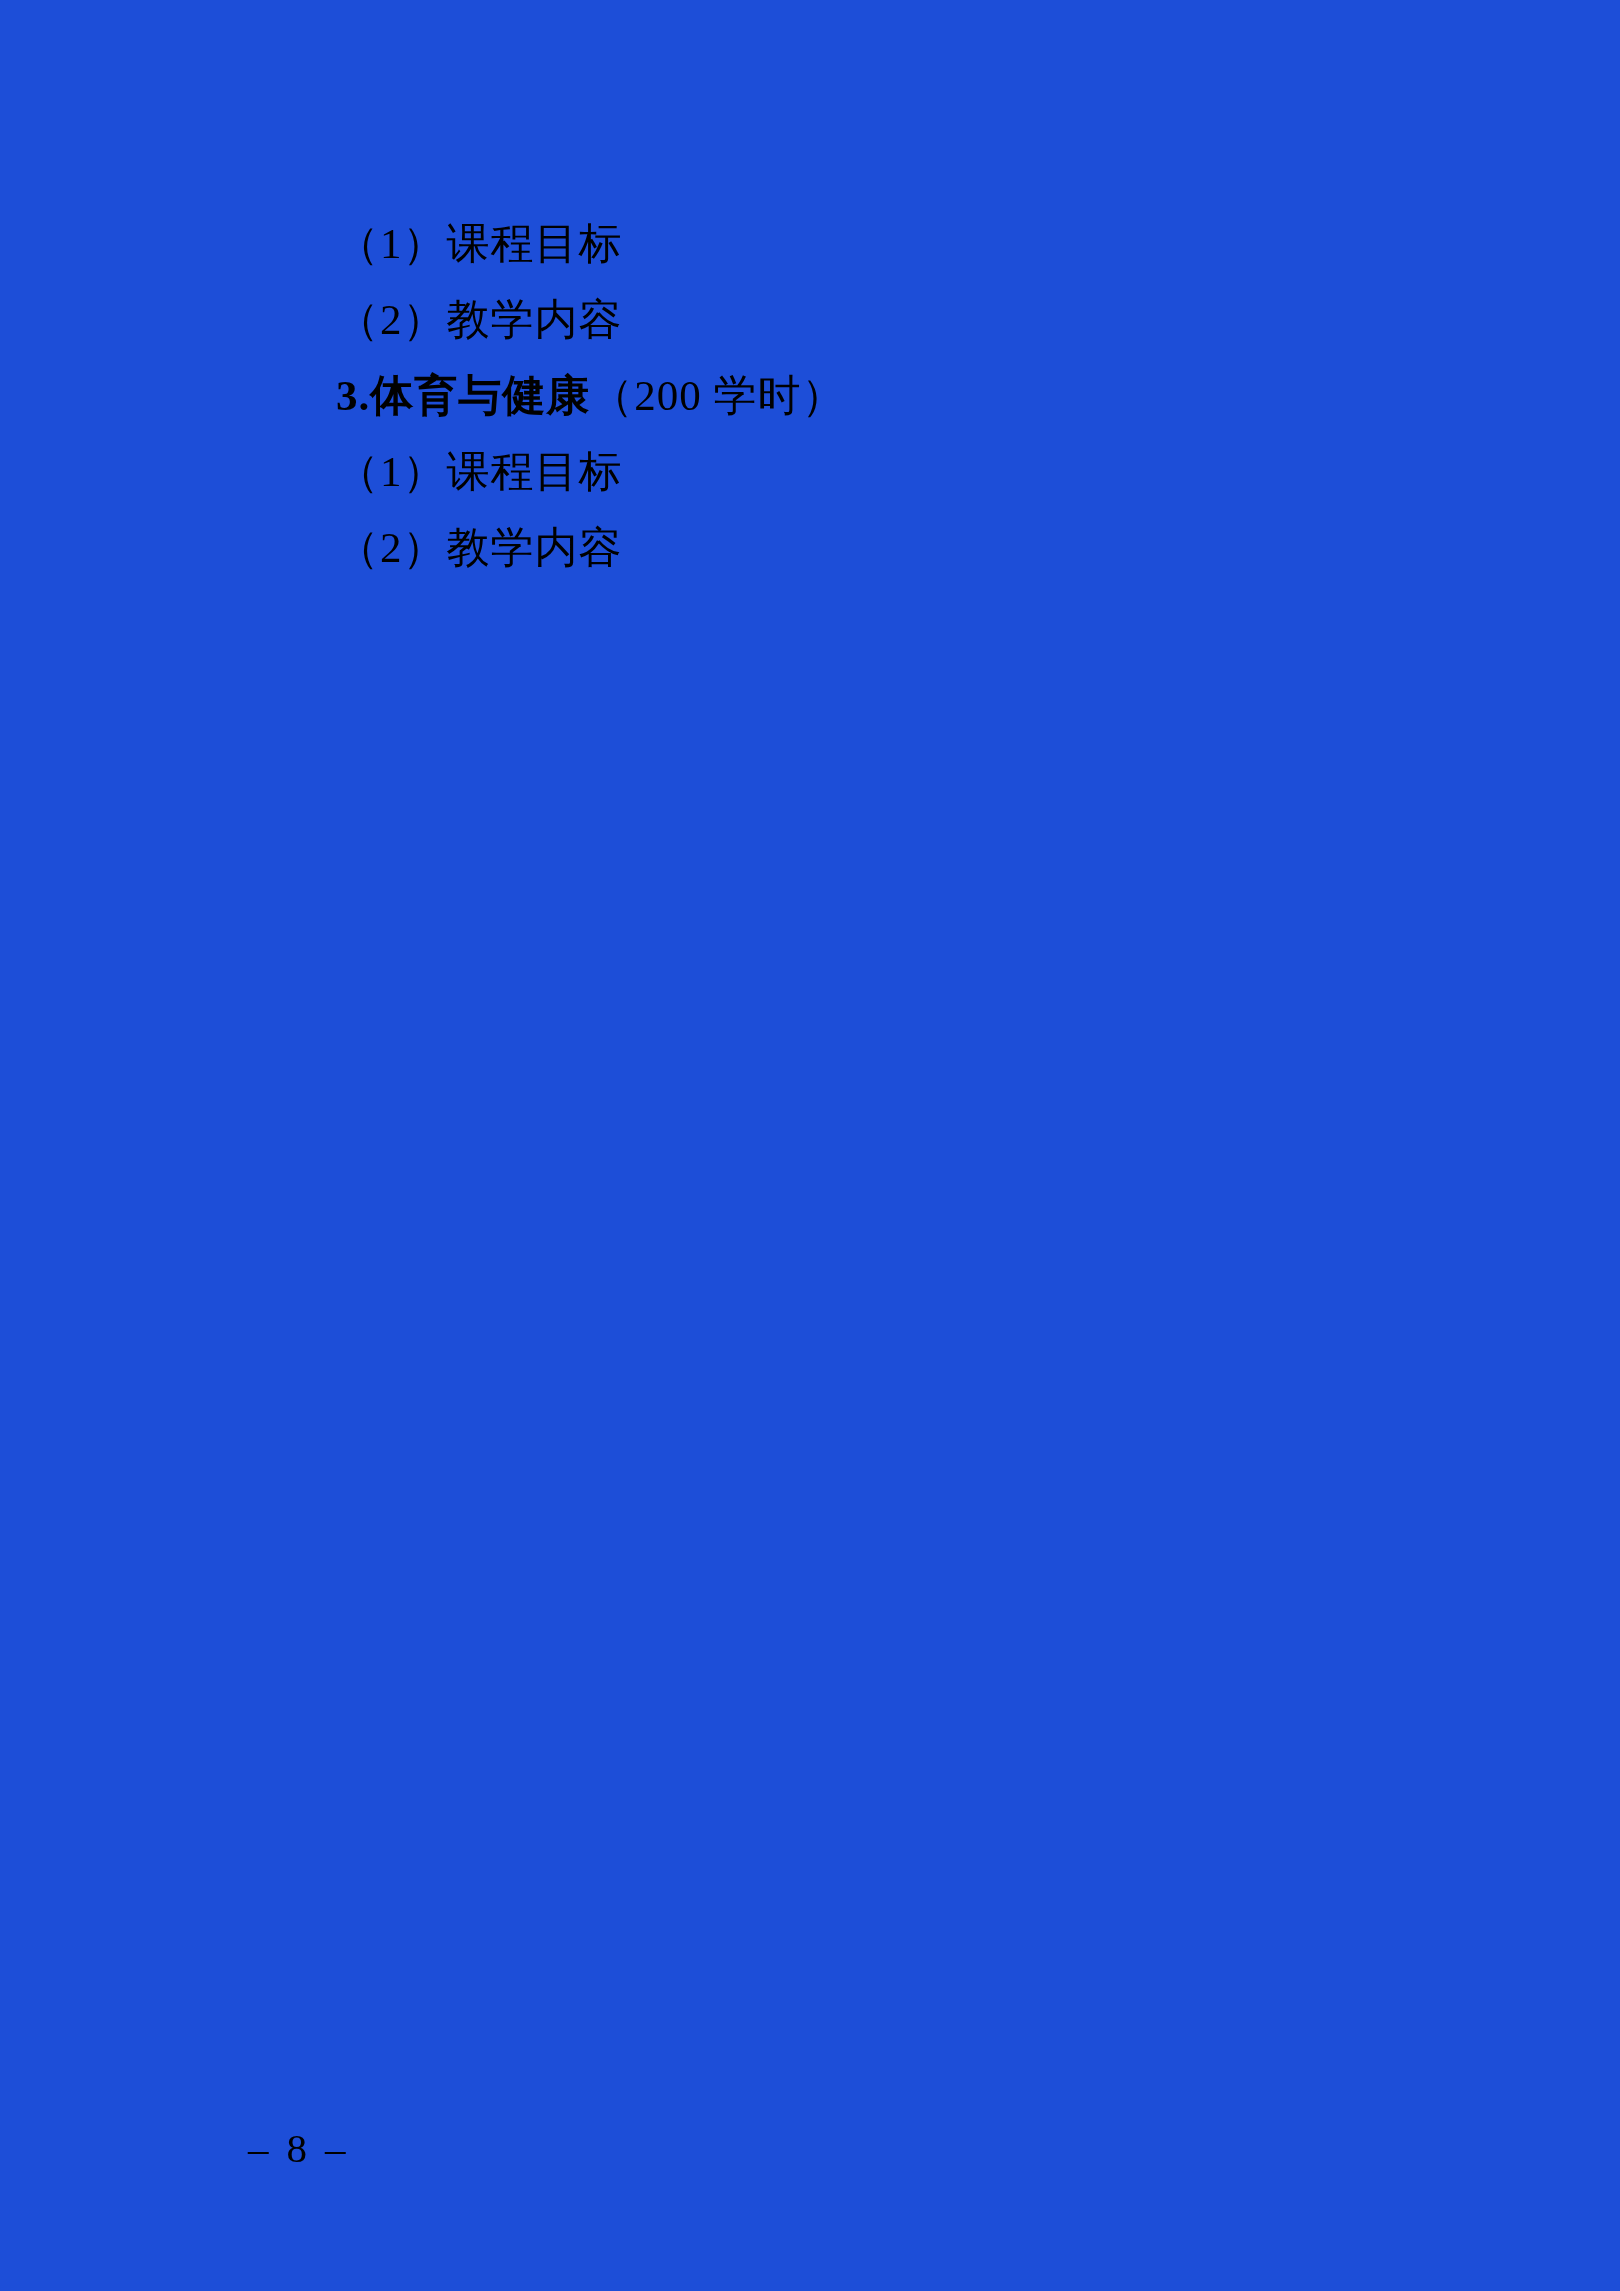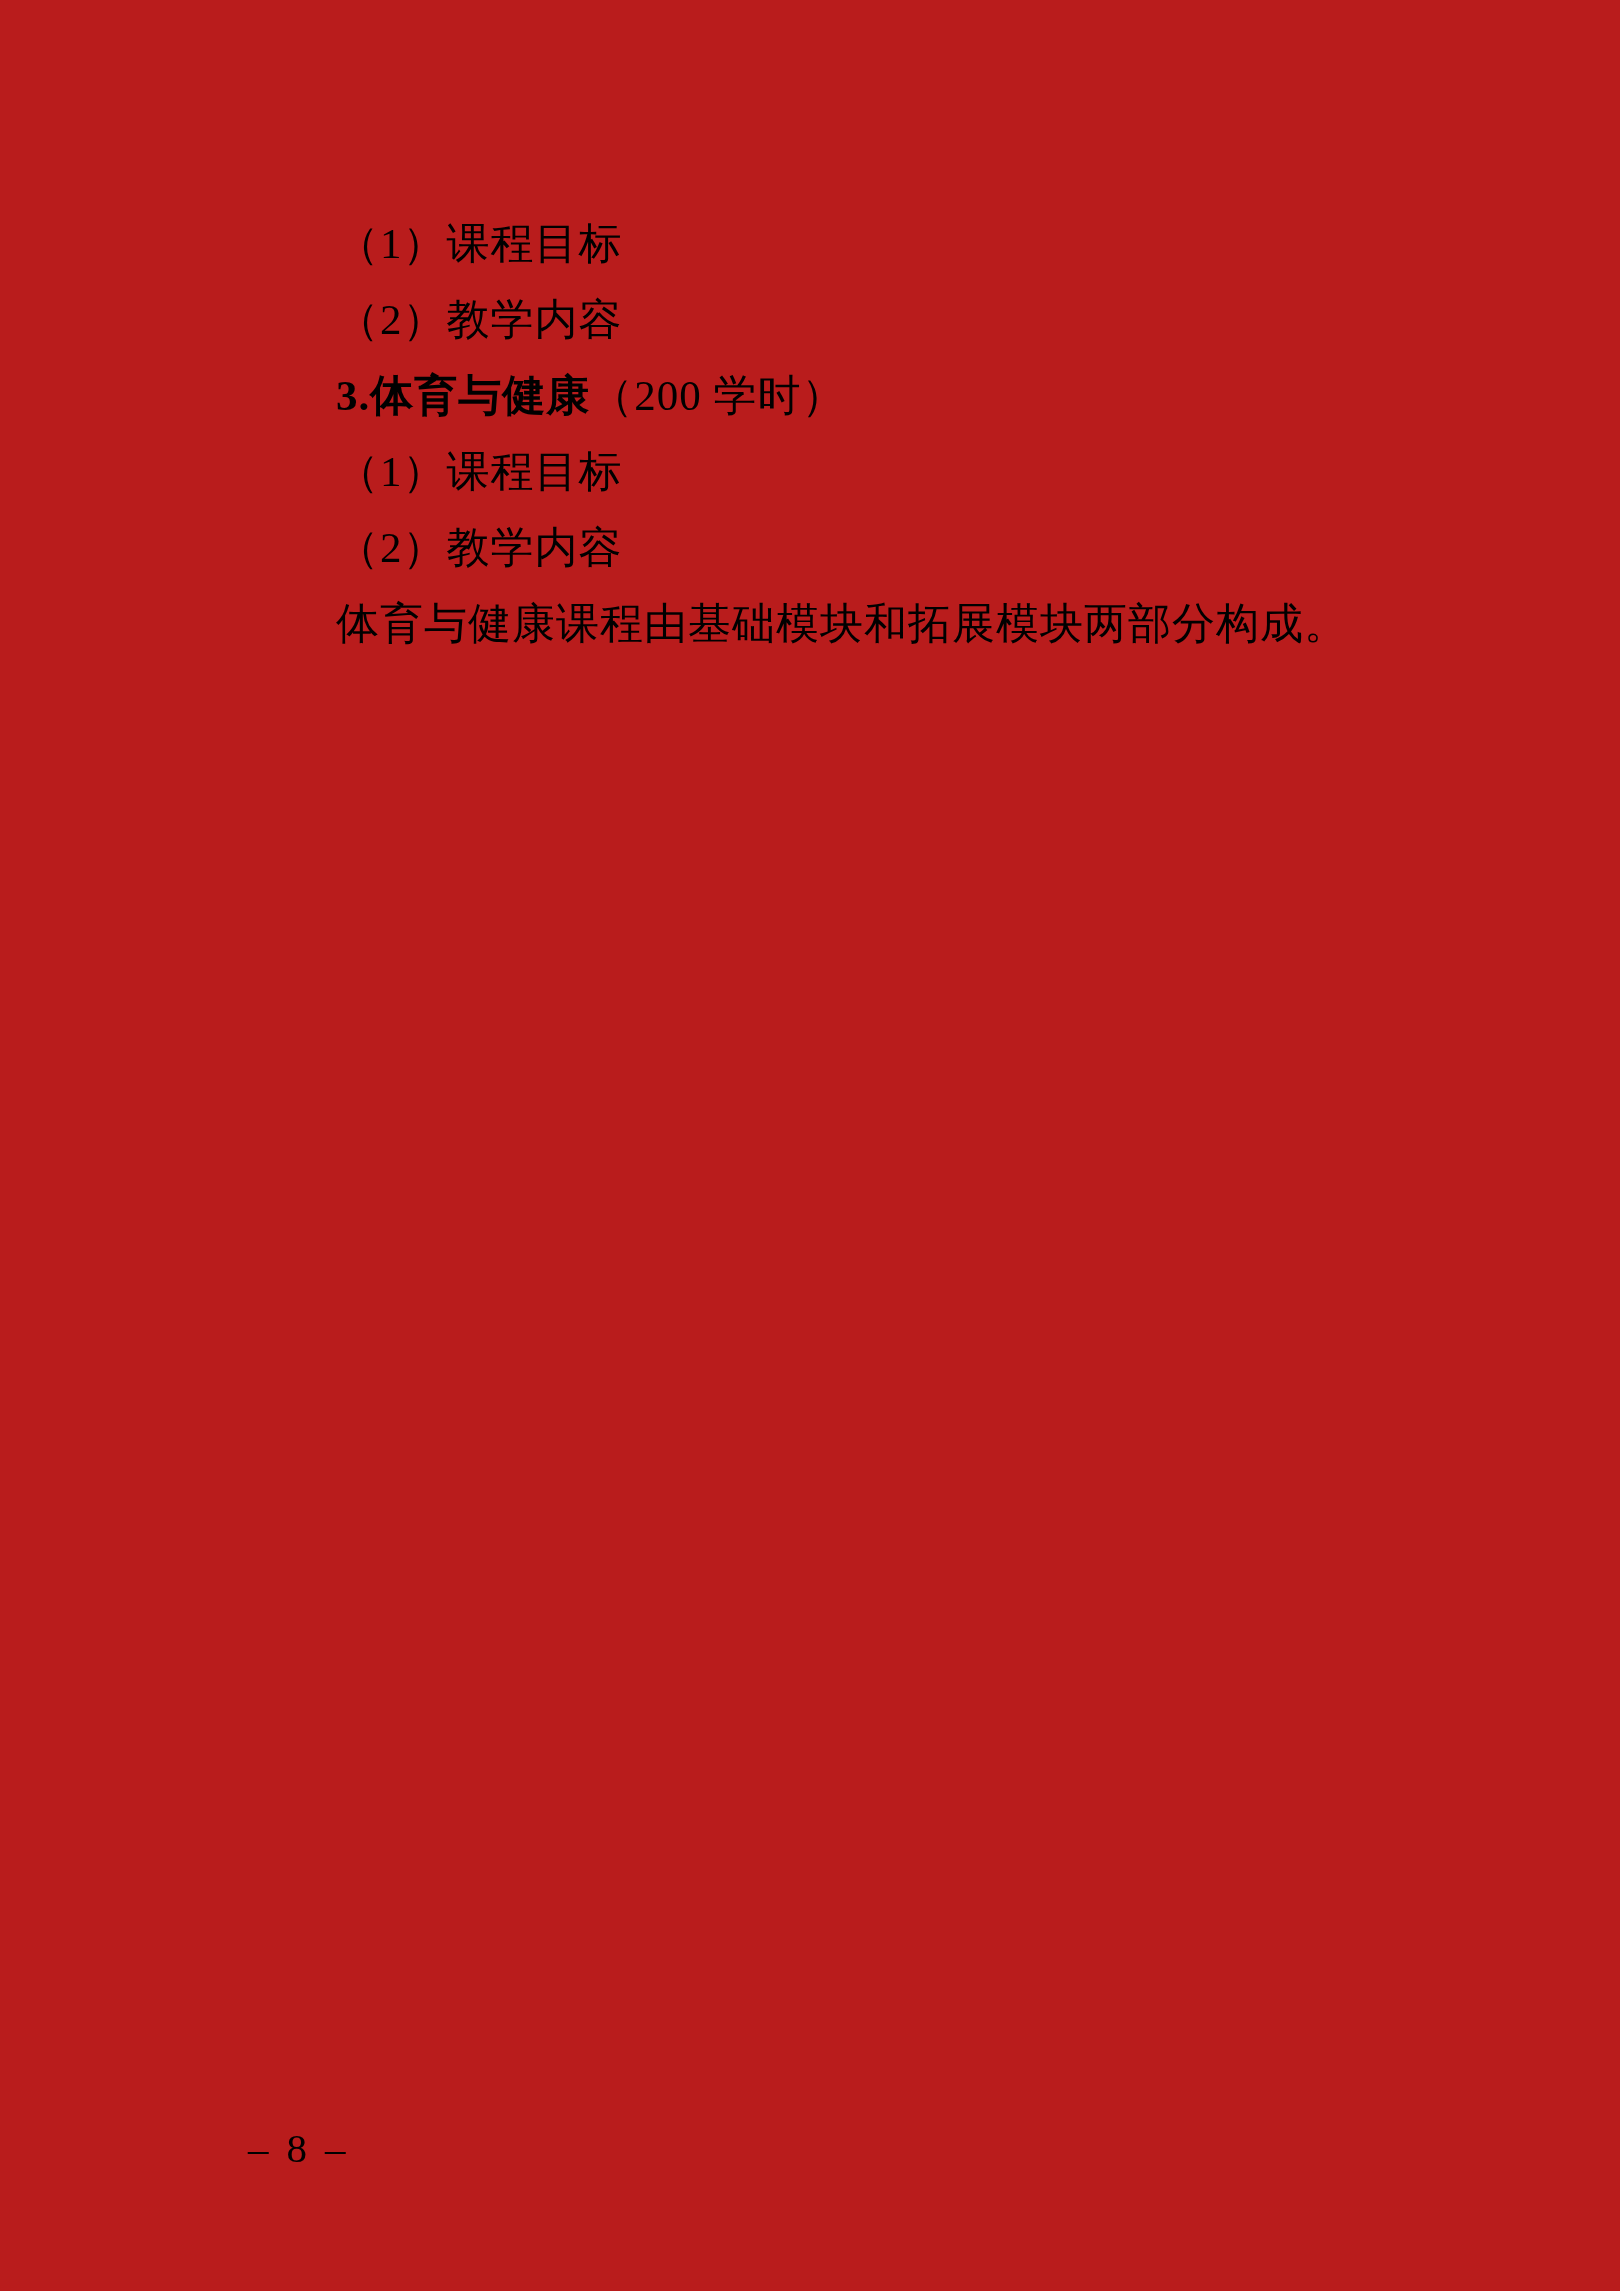--- a/index.html
+++ b/index.html
@@ -4,21 +4,21 @@
 <style>
   html, body {
     margin: 0;
     padding: 0;
     background: #ffffff;
   }
   .page {
     position: relative;
     width: 1620px;
     height: 2292px;
-    background: #b91c1c;
+    background: #1d4ed8;
     overflow: hidden;
   }
   .text-block {
     position: absolute;
     left: 248px;
     top: 206px;
     width: 1125px;
     color: #000000;
     font-family: "Liberation Serif", "DejaVu Serif", serif;
     font-size: 43px;
@@ -59,19 +59,18 @@
 
 
 
     <p class="heading"><span class="bold">3.体育与健康</span><span>（200 学时）</span></p>
 
     <p class="label">（1）课程目标</p>
 
 
     <p class="label">（2）教学内容</p>
 
-    <p class="para">体育与健康课程由基础模块和拓展模块两部分构成。</p>
 
   </div>
 
   <div class="page-number">– 8 –</div>
 </div>
 
 
 </body></html>

